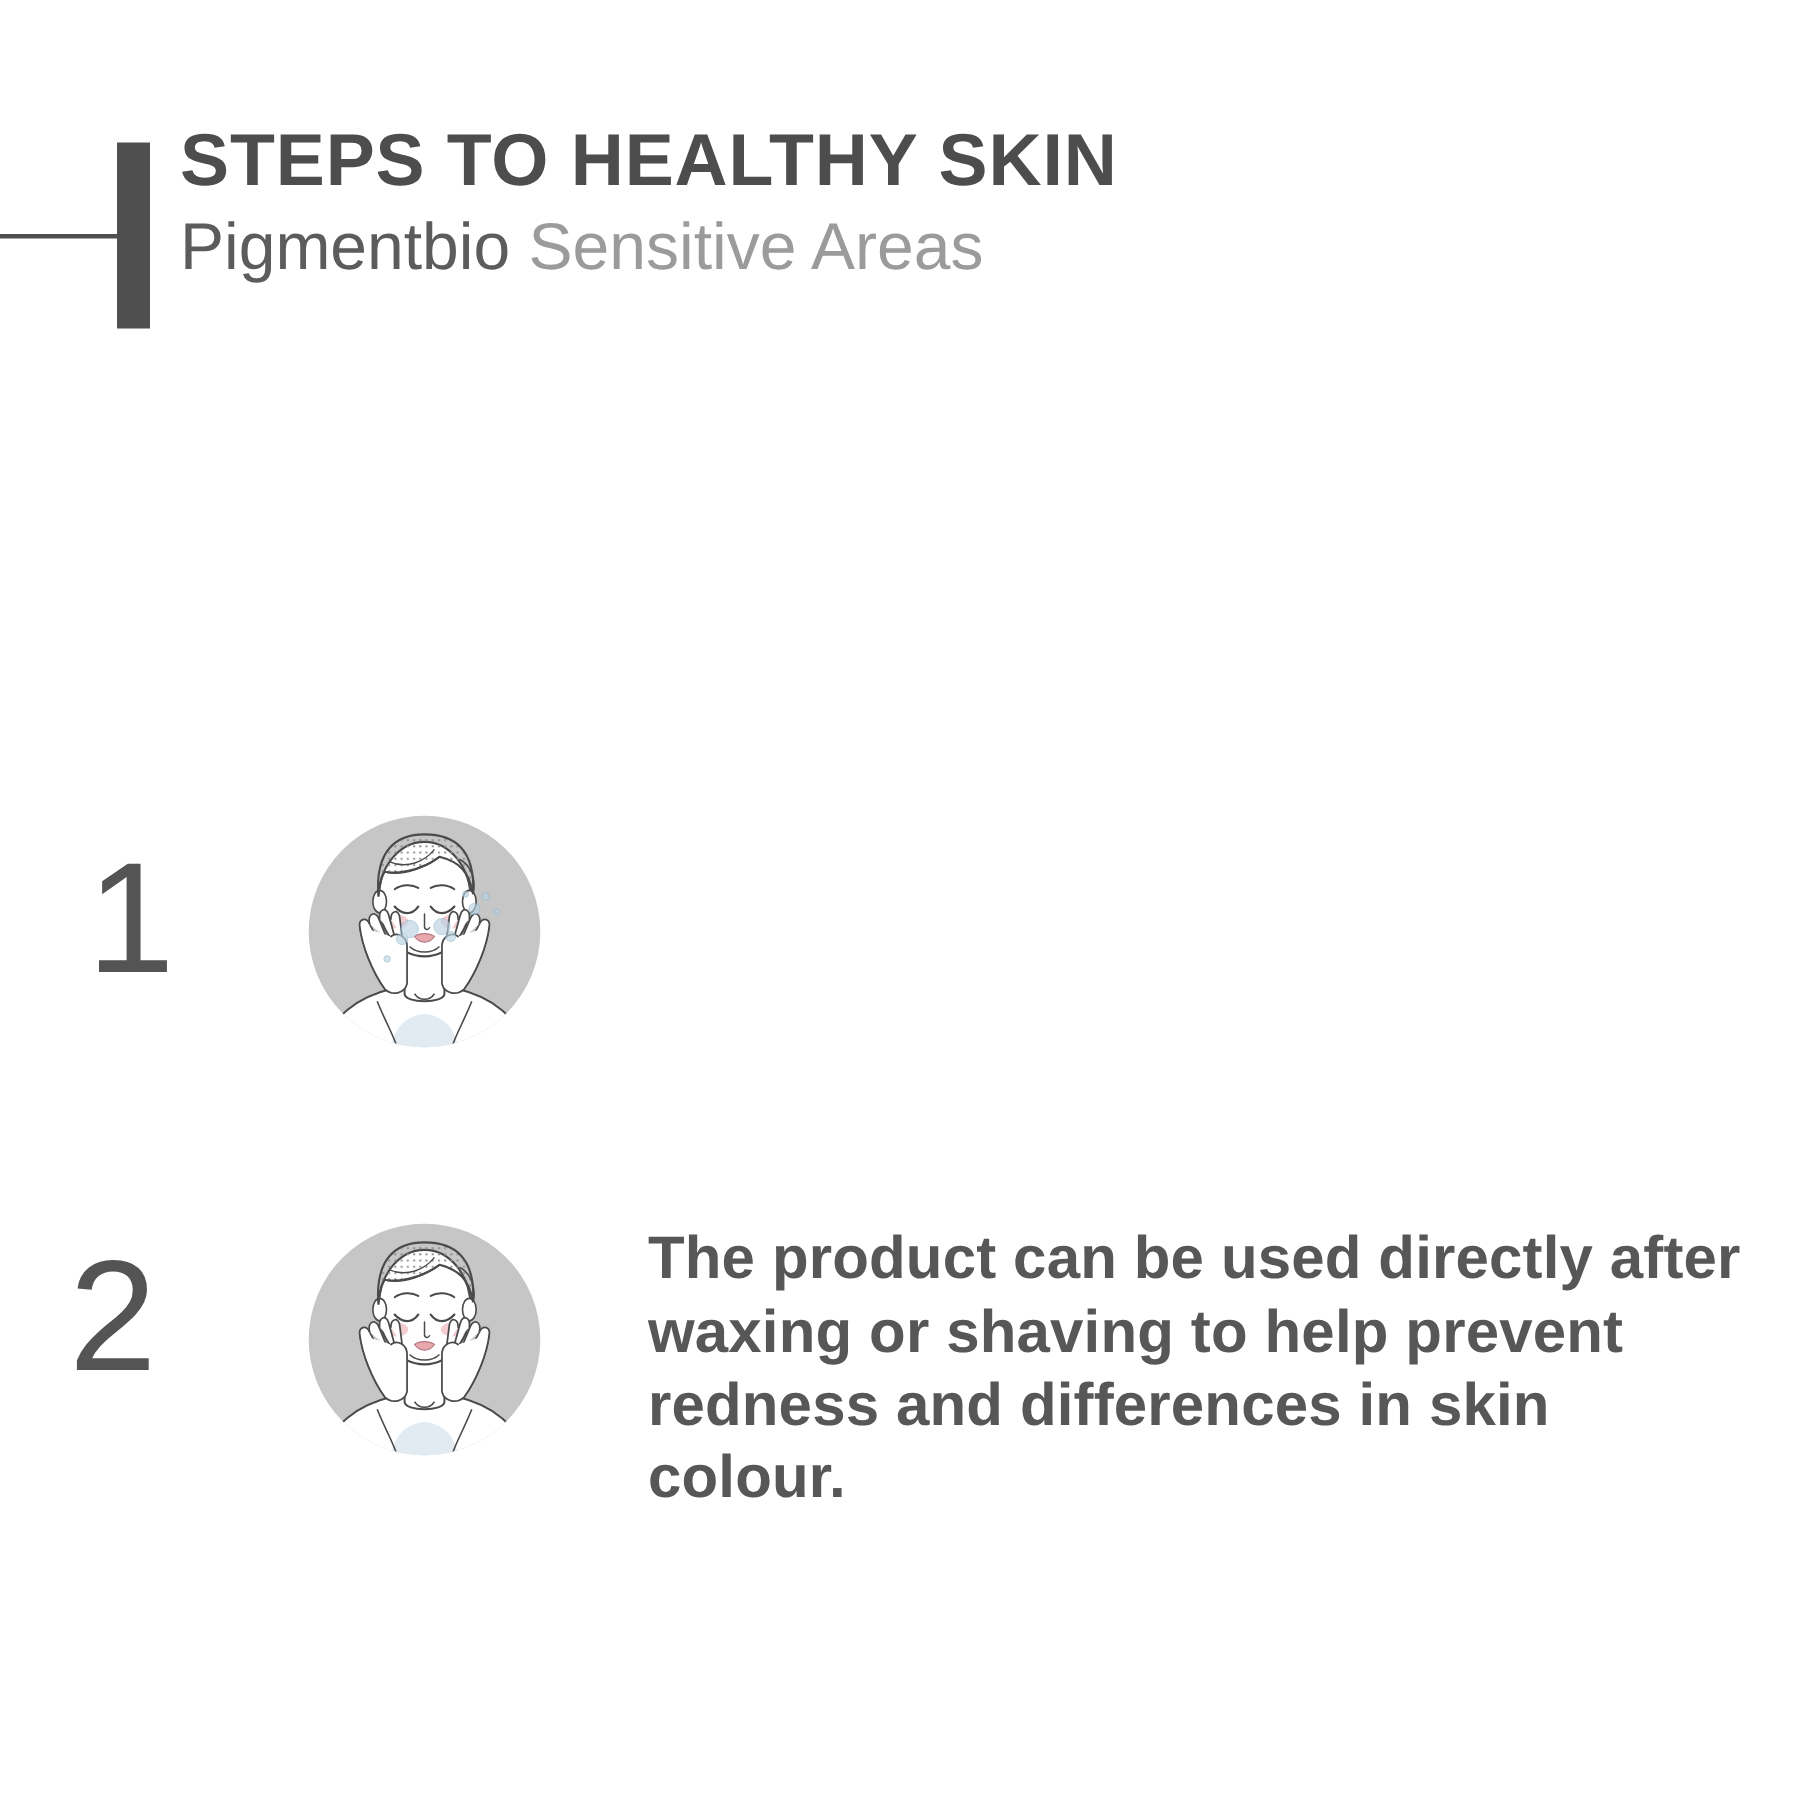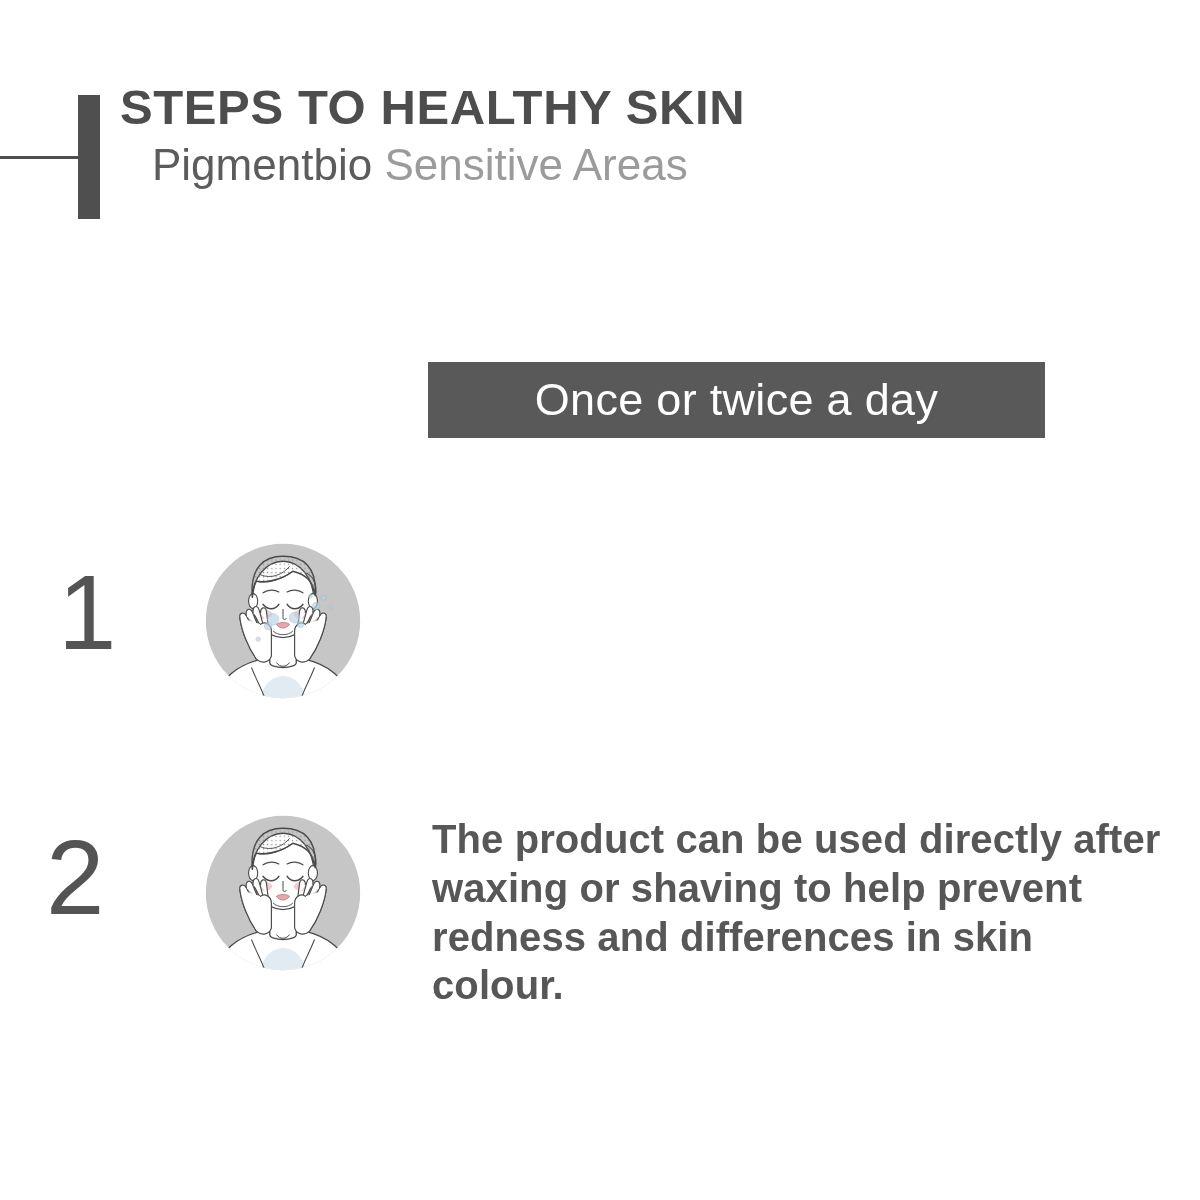--- a/index.html
+++ b/index.html
@@ -23,21 +23,21 @@
   }
   .title-block { position:absolute; left:120px; top:42px; width:1040px; }
   .main-title {
     font-size:49px; font-weight:bold; color:#4d4d4d;
     letter-spacing:0.6px; line-height:1.04; white-space:nowrap;
   }
   .sub-title {
     margin-top:8px; font-size:44px; line-height:1.1;
     white-space:nowrap; font-weight:300;
   }
-  .sub-brand { color:#5c5c5c;margin-left:32px; }
+  .sub-brand { color:#5c5c5c; }
   .sub-rest  { color:#9b9b9b; }
 
   
   .freq-banner {
     position:absolute; left:428px; top:362px; width:617px; height:76px;
     background:#595959; display:flex; align-items:center; justify-content:center;
   }
   .freq-banner span {
     color:#ffffff; font-size:45px; font-weight:300; letter-spacing:0.3px;
     white-space:nowrap;
@@ -75,23 +75,20 @@
     <div class="logo-rule"></div>
     <div class="logo-bar"></div>
     <div class="title-block">
       <div class="main-title">STEPS TO HEALTHY SKIN</div>
       <div class="sub-title">
         <span class="sub-brand">Pigmentbio</span><span>&nbsp;</span><span class="sub-rest">Sensitive Areas</span>
       </div>
     </div>
   </div>
 
-  <div class="freq-banner">
-    <span>Once or twice a day</span>
-  </div>
 
   <div class="step step-1">
     <div class="step-num">1</div>
 
     <div class="illus">
       <svg viewBox="0 0 200 200" width="166" height="166" xmlns="http://www.w3.org/2000/svg">
         <defs>
           <pattern id="hairdots1" width="5" height="5" patternUnits="userSpaceOnUse">
             <circle cx="1.6" cy="1.6" r="0.85" fill="#8d8d8d"></circle>
           </pattern>

